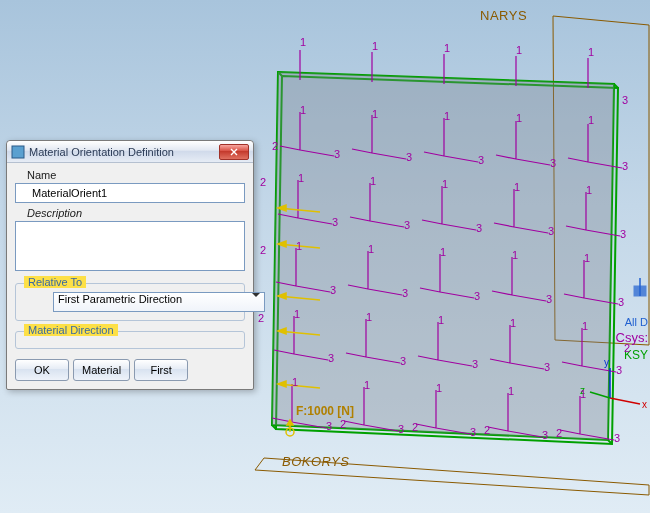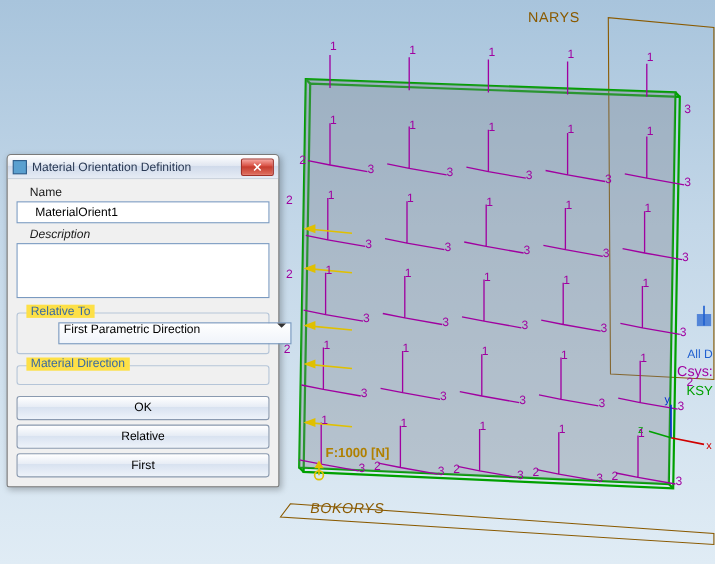--- a/index.html
+++ b/index.html
@@ -149,21 +149,20 @@
     width: 13px; height: 13px;
     border: 1px solid #7a9ac0;
     background: #fff;
     display:inline-block;
     cursor:pointer;
   }
   .button-row {
     display: flex;
     gap: 4px;
     margin-top: 10px;
-    flex-direction: column;
   }
   .btn {
     min-width: 54px;
     height: 22px;
     border: 1px solid #8a9ab0;
     border-radius: 3px;
     background: linear-gradient(to bottom, #ffffff, #e6ecf5 45%, #d8e2f0 46%, #eef3fa);
     padding: 0 8px;
     font: inherit;
     cursor: pointer;
@@ -386,17 +385,17 @@
         <span class="caret"></span>
       </div>
     </div>
 
     <div class="groupbox">
       <div class="legend">Material Direction</div>
     </div>
 
     <div class="button-row">
       <button class="btn">OK</button>
-      <button class="btn">Relative</button>
+      <button class="btn">Material</button>
       <button class="btn">First</button>
     </div>
   </div>
 </div>
 
 </body></html>

